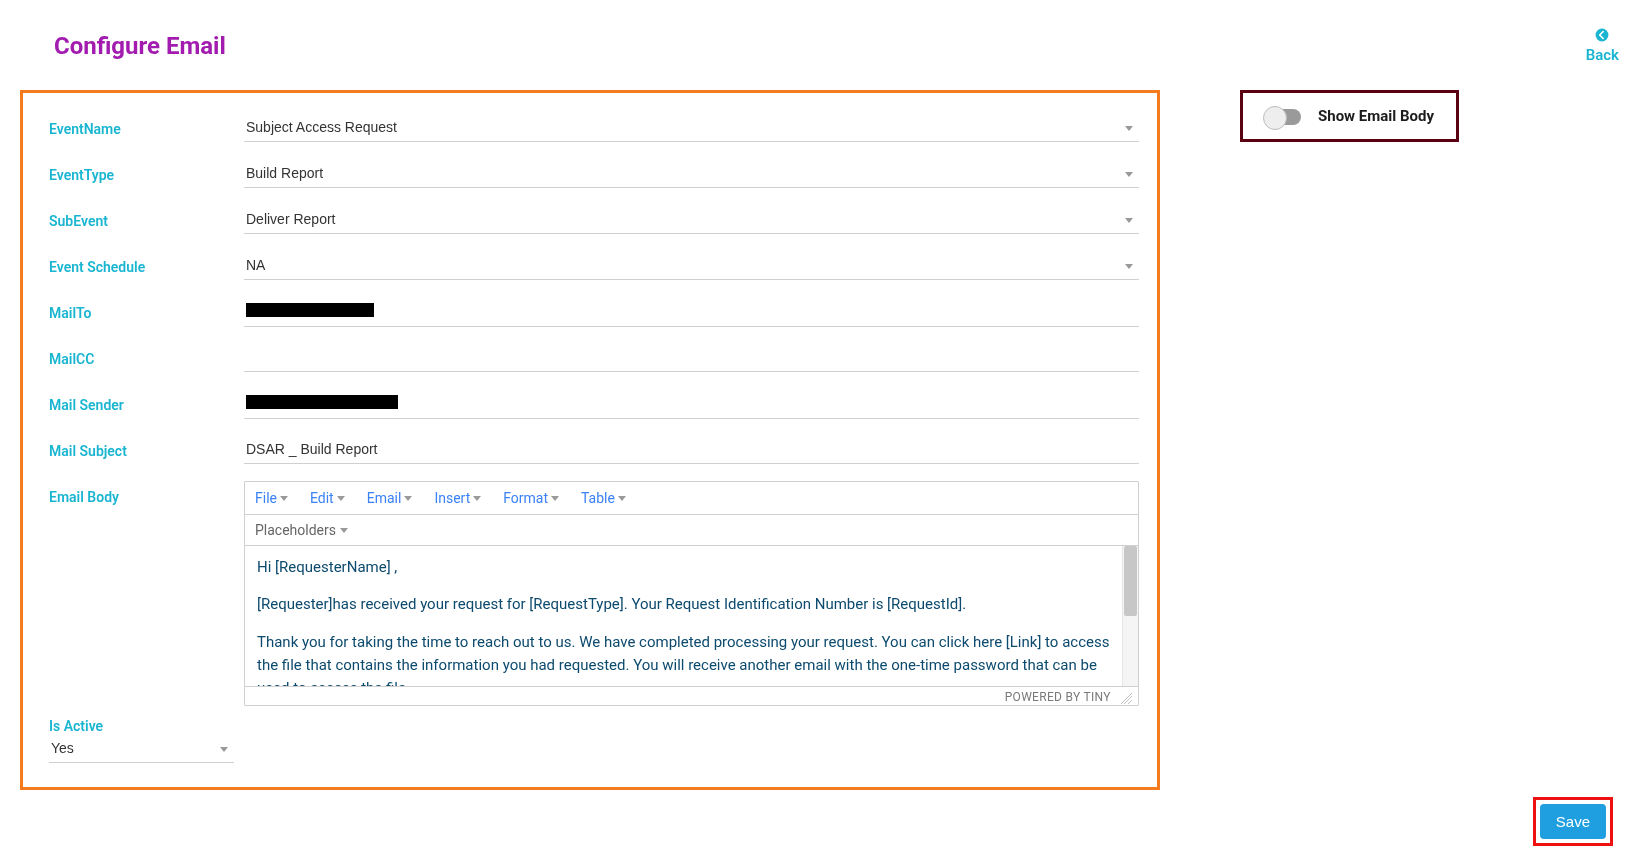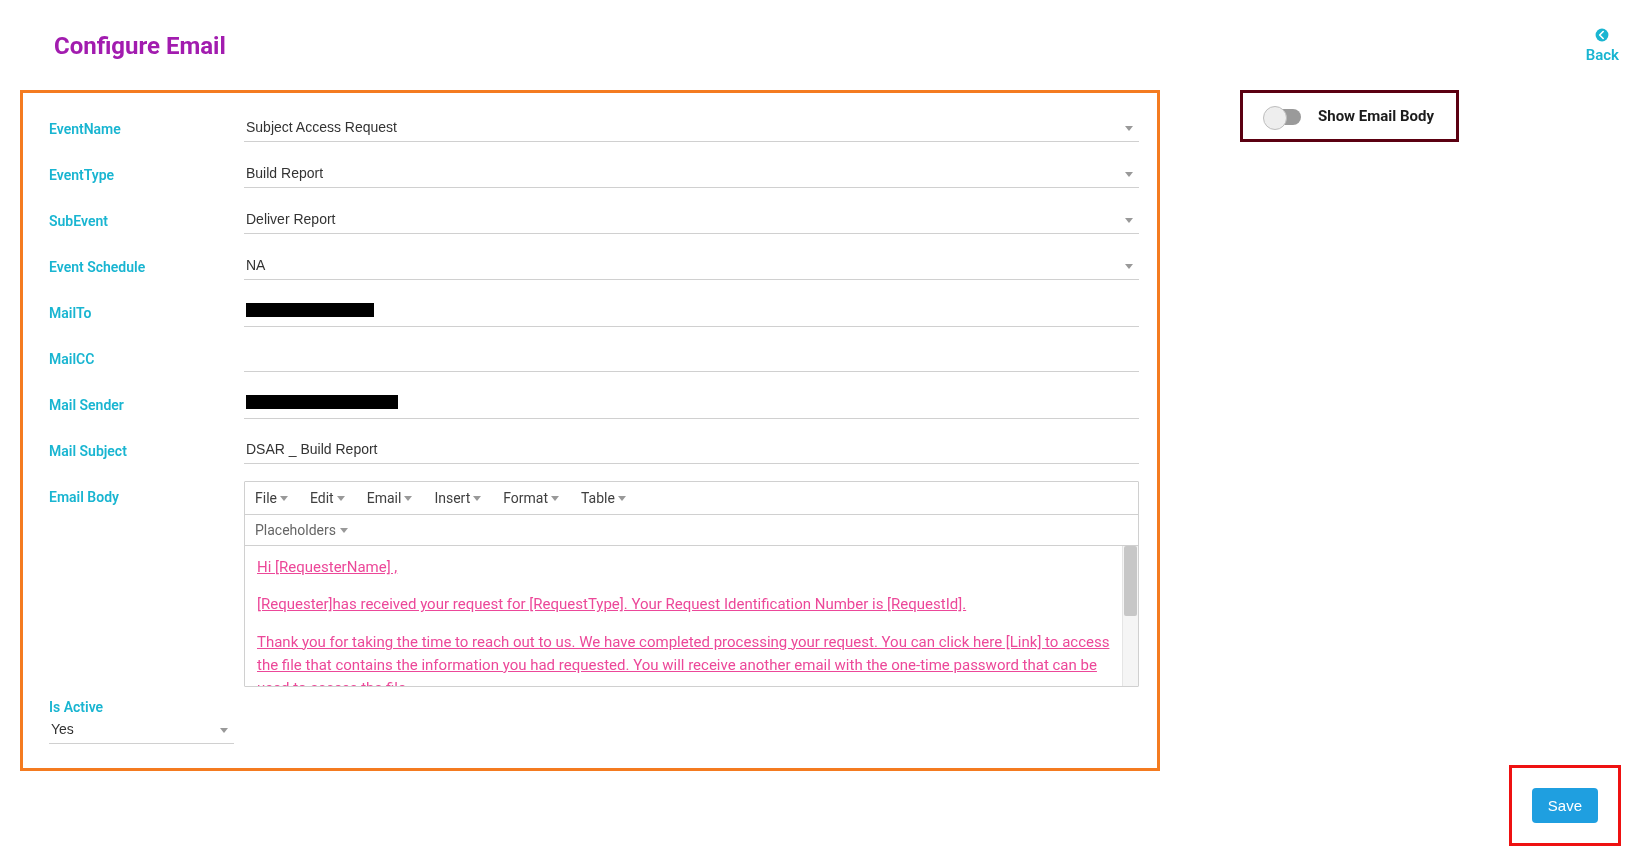--- a/index.html
+++ b/index.html
@@ -134,21 +134,21 @@
     border: 1px solid #d0d0d0;
     border-radius: 1px;
     position: relative;
     background: #fff;
   }
   .editor-toolbar {
     border-bottom: 1px solid #d0d0d0;
     padding: 8px 10px;
     display: flex;
     gap: 22px;
-    color: #404040;
+    color: #3b82f6;
     font-size: 14px;
   }
   .editor-toolbar .menu-item {
     display: inline-flex;
     align-items: center;
     gap: 3px;
     cursor: pointer;
   }
   .editor-toolbar2 {
     border-bottom: 1px solid #d0d0d0;
@@ -167,23 +167,22 @@
   }
   .editor-body-wrap {
     display: flex;
   }
   .editor-body {
     flex: 1;
     padding: 10px 12px;
     height: 140px;
     overflow: hidden;
     font-size: 15px;
-    color: #ec4899;
+    color: #0c4a6e;
     line-height: 1.55;
-    text-decoration: underline;
   }
   .editor-body p { margin: 0 0 14px 0; }
   .editor-body p.cut { margin-bottom: 0; }
   .editor-scroll {
     width: 16px;
     background: #f5f5f5;
     border-left: 1px solid #e5e5e5;
     position: relative;
   }
   .editor-scroll .thumb {
@@ -215,24 +214,24 @@
   .editor-footer .resize {
     display: inline-block;
     width: 12px;
     height: 12px;
     margin-left: 6px;
     vertical-align: middle;
     background: linear-gradient(135deg, transparent 50%, #bfbfbf 50%, #bfbfbf 55%, transparent 55%, transparent 65%, #bfbfbf 65%, #bfbfbf 70%, transparent 70%, transparent 80%, #bfbfbf 80%, #bfbfbf 85%, transparent 85%);
   }
   .save-wrap {
     position: fixed;
-    right: 20px;
+    right: 28px;
     bottom: 14px;
     border: 3px solid #e11;
-    padding: 20px;
+    padding: 4px;
     margin-top: 37px;
   }
   .save-btn {
     background: #1f9fe0;
     color: #fff;
     border: none;
     border-radius: 4px;
     padding: 9px 16px;
     font-size: 15px;
     font-weight: 500;
@@ -359,20 +358,24 @@
             <div class="editor-body">
               <p>Hi [RequesterName] ,</p>
               <p>[Requester]has received your request for [RequestType]. Your Request Identification Number is [RequestId].</p>
               <p class="cut">Thank you for taking the time to reach out to us. We have completed processing your request.  You can click here [Link] to access the file that contains the information you had requested. You will receive another email with the one-time password that can be used to access the file</p>
             </div>
             <div class="editor-scroll">
               <span class="arr up">▲</span>
               <div class="thumb"></div>
             </div>
           </div>
+          <div class="editor-footer">
+            <span>POWERED BY TINY</span>
+            <span class="resize"></span>
+          </div>
         </div>
       </div>
     </div>
 
     <div class="form-row" style="margin-top:2px;flex-direction:column;">
       <div class="form-label">Is Active</div>
       <div class="form-value select-wrap">
         <input class="underline-input" readonly="" value="Yes" style="">
         <span class="caret"><span class="caret-down"></span></span>
       </div>

